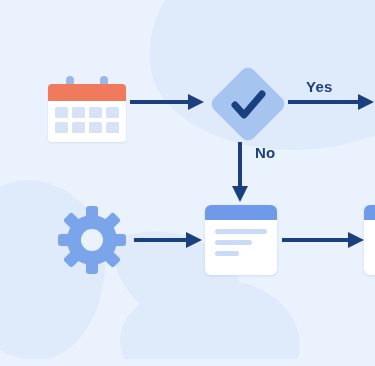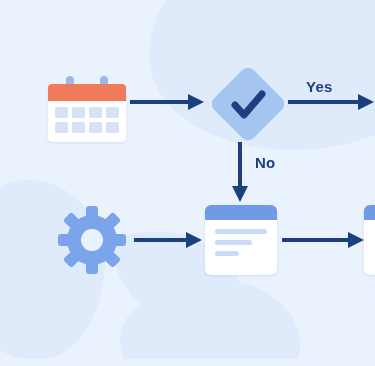--- a/index.html
+++ b/index.html
@@ -199,21 +199,21 @@
   
   .edge-label {
     position: absolute;
     color: #1c3f80;
     font-size: 15px;
     font-weight: 700;
     letter-spacing: .2px;
     white-space: nowrap;
   }
   #label-yes { left: 306px; top: 78px; }
-  #label-no  { left: 255px; top: 154px; }
+  #label-no  { left: 255px; top: 144px; }
 </style>
 </head>
 <body>
 
 <div id="canvas">
 
   <div class="blob" id="blob-top-right"></div>
   <div class="blob" id="blob-left"></div>
   <div class="blob" id="blob-bottom"></div>
   <div id="leaf-swoosh"></div>

